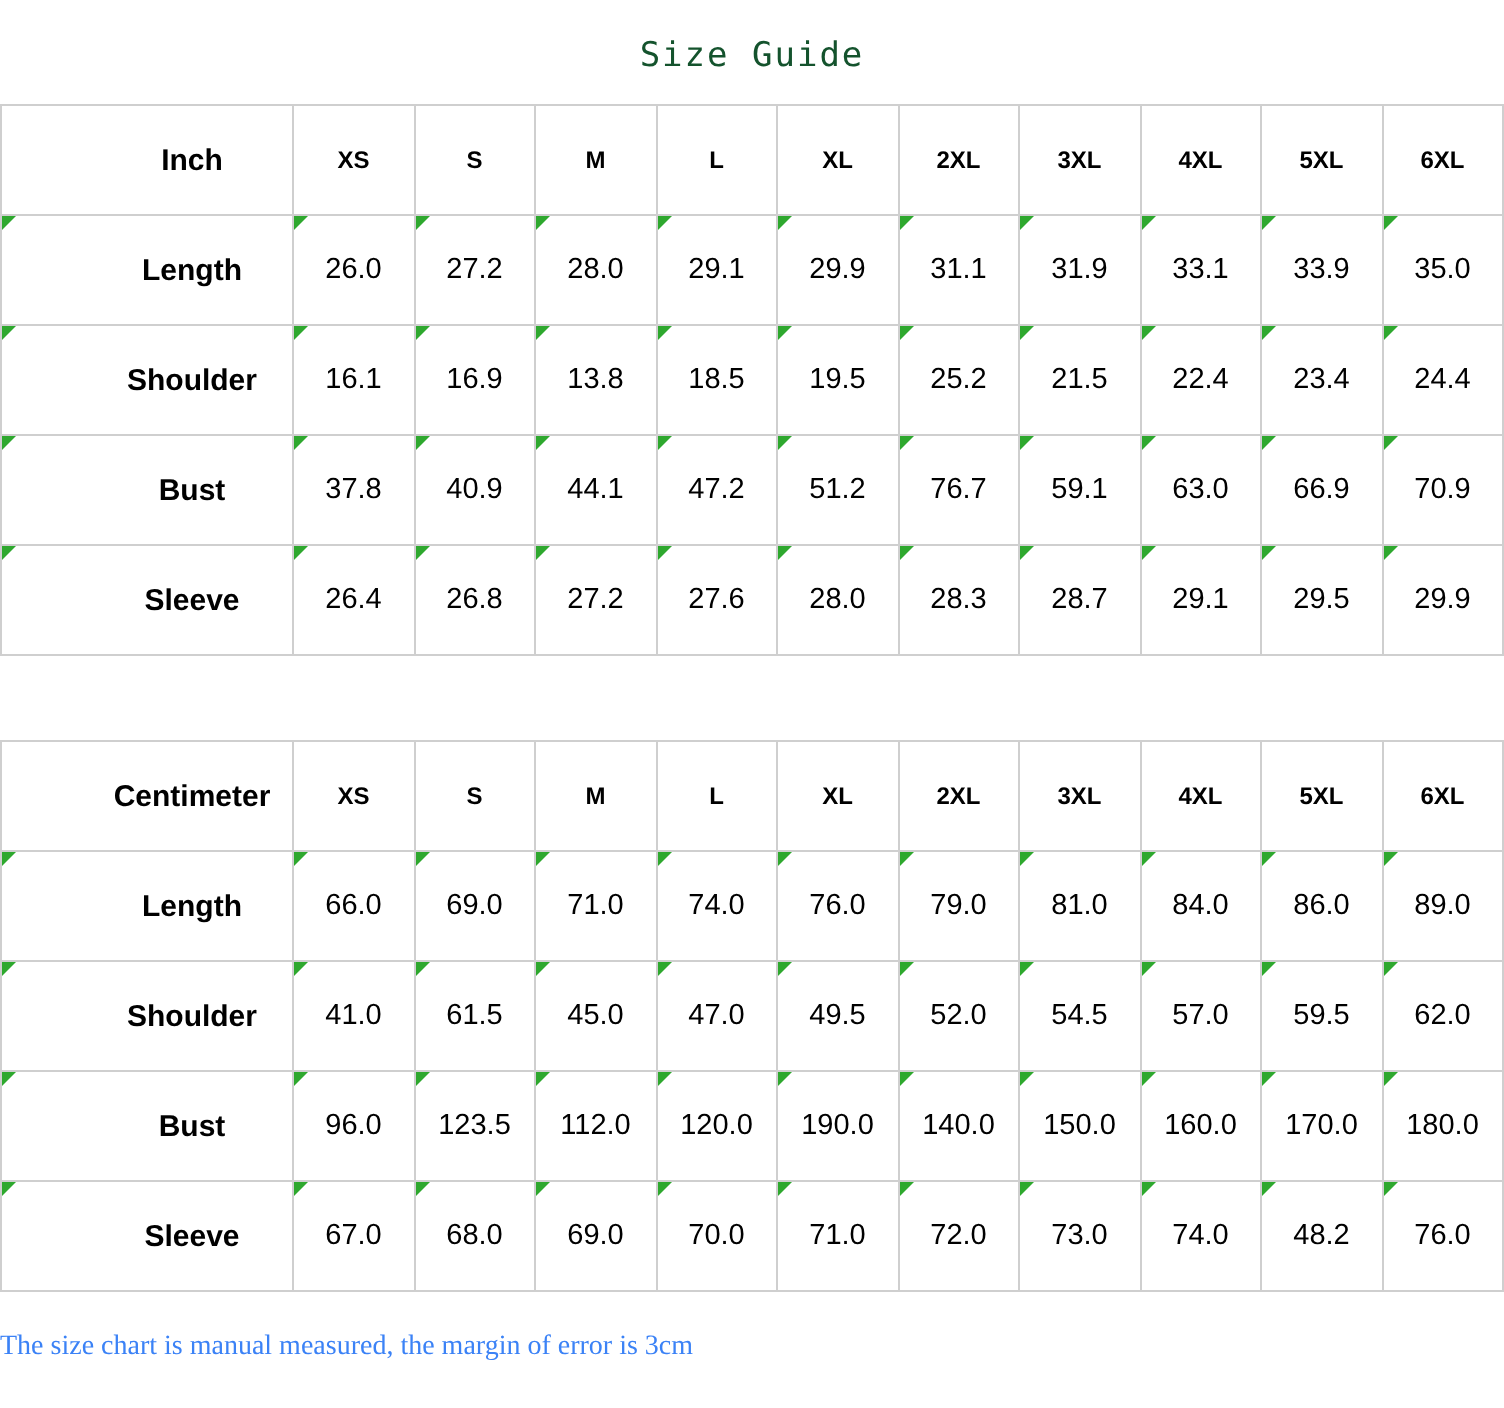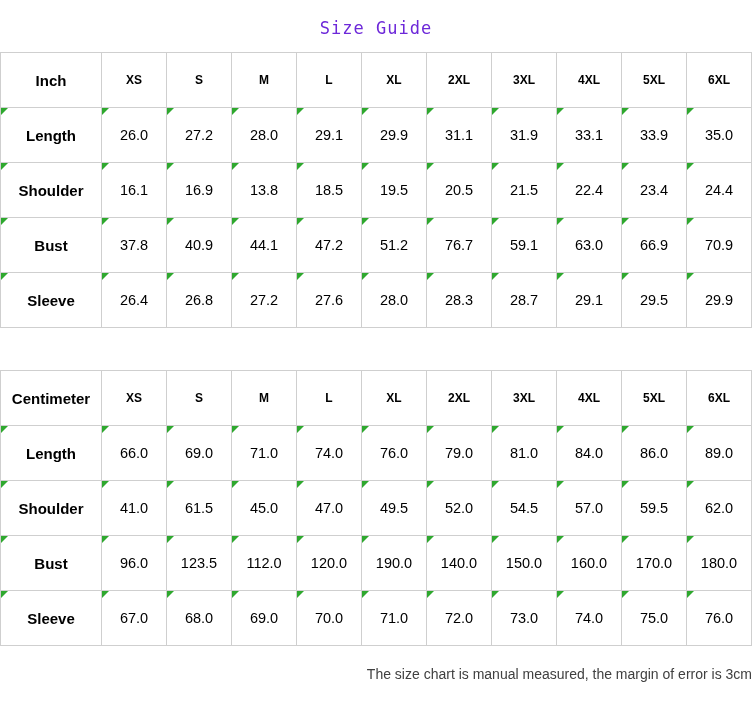--- a/index.html
+++ b/index.html
@@ -18,21 +18,21 @@
     position: relative;
     width: 752px;
     height: 704px;
     box-sizing: border-box;
   }
   .title {
     text-align: center;
     font-family: "DejaVu Sans Mono", monospace;
     font-size: 17px;
     letter-spacing: 1px;
-    color: #6d28d9;
+    color: #14532d;
     padding-top: 18px;
     padding-bottom: 14px;
   }
   table.size-table {
     border-collapse: collapse;
     width: 752px;
     table-layout: fixed;
   }
   table.size-table td, table.size-table th {
     border: 1px solid #cfcfcf;
@@ -45,20 +45,21 @@
     padding: 0;
   }
   table.size-table th {
     font-weight: bold;
     font-size: 12px;
   }
   table.size-table td.rowhead, table.size-table th.corner {
     width: 100px;
     font-weight: bold;
     font-size: 15px;
+    padding-left: 45px;
   }
   table.size-table td.val {
     font-weight: normal;
   }
   
   td.val::before, td.rowhead::before {
     content: "";
     position: absolute;
     top: 0;
     left: 0;
@@ -69,25 +70,25 @@
   }
   th::before, th.corner::before {
     display: none;
   }
   .gap {
     height: 42px;
     background: #ffffff;
     width: 752px;
   }
   .footnote {
-    text-align: right;
-    font-family: Liberation Sans, sans-serif;
+    text-align: left;
+    font-family: Liberation Serif, serif;
     font-size: 14px;
     padding-top: 20px;
-    color: #404040;
+    color: #3b82f6;
   }
   .header-row th {
     height: 54px;
   }
 </style>
 </head>
 <body>
 
 <div class="page">
 
@@ -123,21 +124,21 @@
         <td class="val">33.9</td>
         <td class="val">35.0</td>
       </tr>
       <tr>
         <td class="rowhead">Shoulder</td>
         <td class="val">16.1</td>
         <td class="val">16.9</td>
         <td class="val">13.8</td>
         <td class="val">18.5</td>
         <td class="val">19.5</td>
-        <td class="val">20.5</td>
+        <td class="val">25.2</td>
         <td class="val">21.5</td>
         <td class="val">22.4</td>
         <td class="val">23.4</td>
         <td class="val">24.4</td>
       </tr>
       <tr>
         <td class="rowhead">Bust</td>
         <td class="val">37.8</td>
         <td class="val">40.9</td>
         <td class="val">44.1</td>
@@ -226,21 +227,21 @@
       <tr>
         <td class="rowhead">Sleeve</td>
         <td class="val">67.0</td>
         <td class="val">68.0</td>
         <td class="val">69.0</td>
         <td class="val">70.0</td>
         <td class="val">71.0</td>
         <td class="val">72.0</td>
         <td class="val">73.0</td>
         <td class="val">74.0</td>
-        <td class="val">75.0</td>
+        <td class="val">48.2</td>
         <td class="val">76.0</td>
       </tr>
     </tbody>
   </table>
 
   <div class="footnote">The size chart is manual measured, the margin of error is 3cm</div>
 
 </div>
 
 </body></html>

